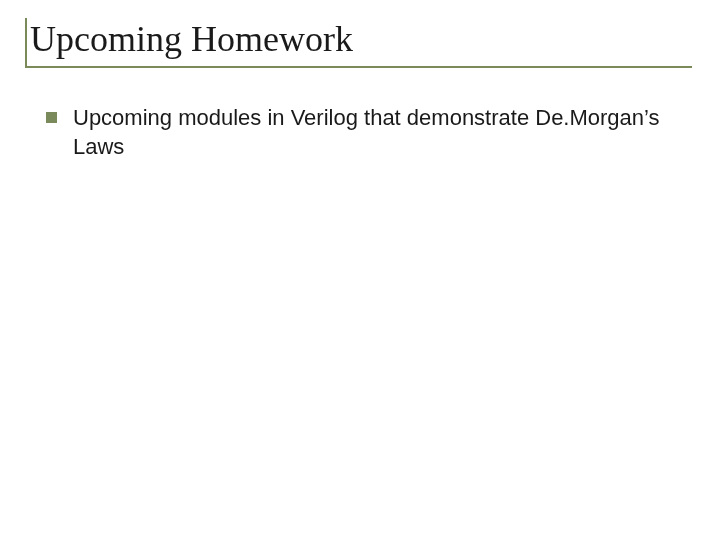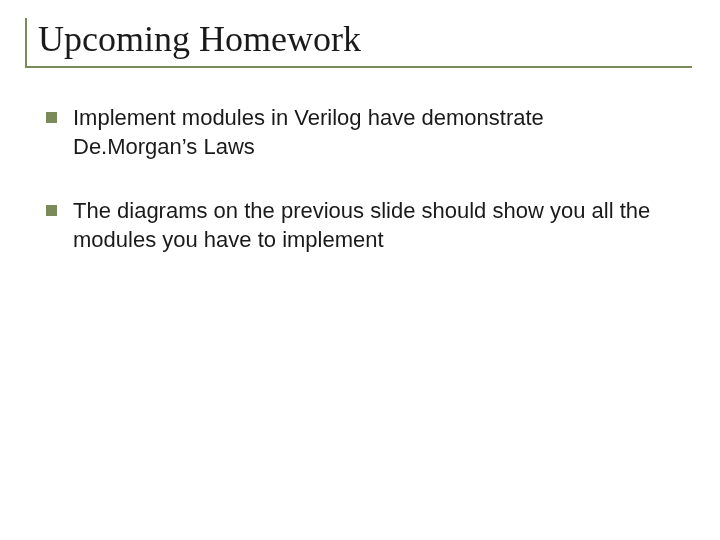--- a/index.html
+++ b/index.html
@@ -24,21 +24,21 @@
     .title-wrap {
       position: relative;
       margin-bottom: 38px;
     }
     .title {
       font-family: "Times New Roman", Times, serif;
       font-size: 36px;
       font-weight: 400;
       color: #1a1a1a;
       padding-bottom: 6px;
-      padding-left: 10px;
+      padding-left: 2px;
     }
     .title-line {
       position: absolute;
       left: -3px;
       right: 0;
       bottom: -2px;
       height: 0;
       border-bottom: 2px solid #7a8a5a;
     }
     .title-line::before {
@@ -79,20 +79,16 @@
 
 <div class="slide">
   <div class="title-wrap">
     <h1 class="title">Upcoming Homework</h1>
     <div class="title-line"></div>
   </div>
 
   <div class="content">
     <div class="bullet-item">
       <div class="bullet-marker"></div>
-      <div class="bullet-text">Implement modules in Verilog have demonstrate De.Morgan’s Laws</div>
-    </div>
-    <div class="bullet-item">
-      <div class="bullet-marker"></div>
-      <div class="bullet-text">The diagrams on the previous slide should show you all the modules you have to implement</div>
+      <div class="bullet-text">Upcoming modules in Verilog that demonstrate De.Morgan’s Laws</div>
     </div>
   </div>
 </div>
 
 </body></html>

